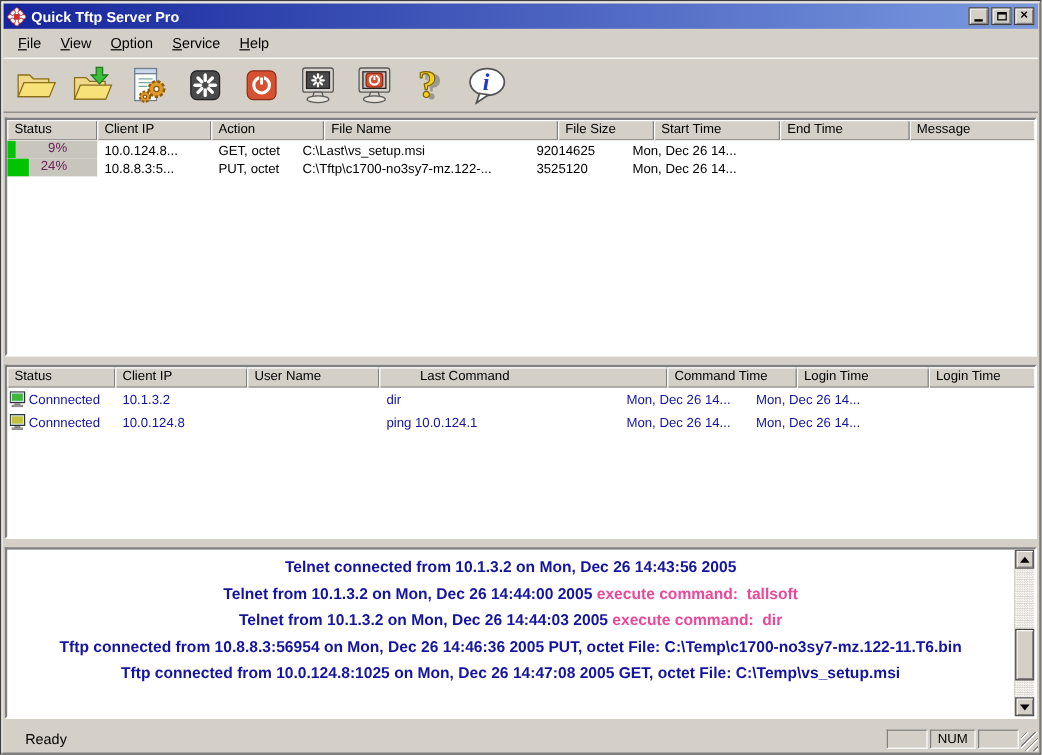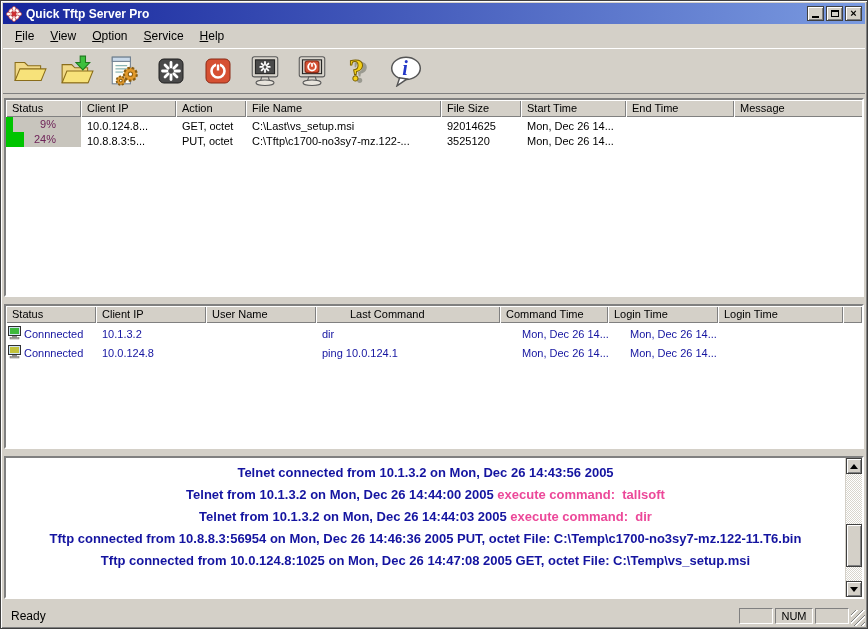--- a/index.html
+++ b/index.html
@@ -57,21 +57,21 @@
     box-shadow:inset 1px 1px 0 #fff, inset -1px -1px 0 #808080;
     display:flex;align-items:center;justify-content:center;}
   .sb-track{flex:1;position:relative;
     background-image:repeating-conic-gradient(#fff 0 25%,#d8d5cd 0 50%);background-size:2px 2px;}
   .sb-thumb{position:absolute;left:0;right:0;top:47%;height:40%;background:#d4d0c8;border:1px solid #404040;
     box-shadow:inset 1px 1px 0 #fff, inset -1px -1px 0 #808080;}
   .tri-up{width:0;height:0;border-left:4px solid transparent;border-right:4px solid transparent;border-bottom:5px solid #000;}
   .tri-down{width:0;height:0;border-left:4px solid transparent;border-right:4px solid transparent;border-top:5px solid #000;}
   
   .statusbar{height:21px;flex:0 0 21px;margin-top:2px;display:flex;align-items:center;font-size:12px;color:#000;}
-  .sb-ready{flex:1;padding:0 8px;}
+  .sb-ready{flex:1;padding:0 18px;}
   .sb-panel{height:16px;margin-right:2px;border:1px solid;border-color:#808080 #fff #fff #808080;
     padding:0 4px;display:flex;align-items:center;justify-content:center;font-size:11px;}
   .sb-panel.small{width:34px;}
   .sb-panel.num{width:38px;}
   .size-grip{width:14px;height:16px;align-self:flex-end;
     background:repeating-linear-gradient(135deg,transparent 0 3px,#808080 3px 4px,#fff 4px 5px);}
 </style>
 </head>
 <body>
 
@@ -209,21 +209,21 @@
         <path d="M11 21.5 L8.5 29 L18 22.5 Z" fill="#fff" stroke="#555" stroke-width="1.4"></path>
         <text x="13.5" y="19" font-size="19" font-weight="bold" font-style="italic" font-family="Liberation Serif,serif" fill="#2438c8">i</text>
       </svg>
     </button>
   </div>
 
   <div class="pane list-pane pane-transfers">
     <div class="lv-header">
         <div class="hcell" style="width: 75px;">Status</div>
         <div class="hcell" style="width: 95px;">Client IP</div>
-        <div class="hcell" style="width: 70px;">Action</div>
+        <div class="hcell" style="width: 94px;">Action</div>
         <div class="hcell" style="width: 195px;">File Name</div>
         <div class="hcell" style="width: 80px;">File Size</div>
         <div class="hcell" style="width: 105px;">Start Time</div>
         <div class="hcell" style="width: 108px;">End Time</div>
         <div class="hcell" style="width: 130px;">Message</div>
       </div>
     <div class="lv-body">
         <div class="lv-row transfers-row">
           <div class="cell progress-cell" style="width: 75px;">
             <div class="progress-fill" style="width: 9%;"></div>
@@ -251,21 +251,21 @@
           <div class="cell" style="width: 130px;"></div>
         </div>
       </div>
   </div>
 
   <div class="pane list-pane pane-sessions">
     <div class="lv-header">
         <div class="hcell" style="width: 90px;">Status</div>
         <div class="hcell" style="width: 110px;">Client IP</div>
         <div class="hcell" style="width: 110px;">User Name</div>
-        <div class="hcell" style="width: 184px; padding-left: 34px;">Last Command</div>
+        <div class="hcell" style="width: 240px; padding-left: 34px;">Last Command</div>
         <div class="hcell" style="width: 108px;">Command Time</div>
         <div class="hcell" style="width: 110px;">Login Time</div>
         <div class="hcell" style="width: 125px;">Login Time</div>
         <div class="hcell fill"></div>
       </div>
     <div class="lv-body">
         <div class="lv-row sessions-row">
           <div class="cell status-cell" style="width: 90px;">
             <span><svg width="14" height="14" viewBox="0 0 14 14">
                 <rect x="0.5" y="0.5" width="12" height="9" fill="#cfe4ee" stroke="#303030"></rect>

